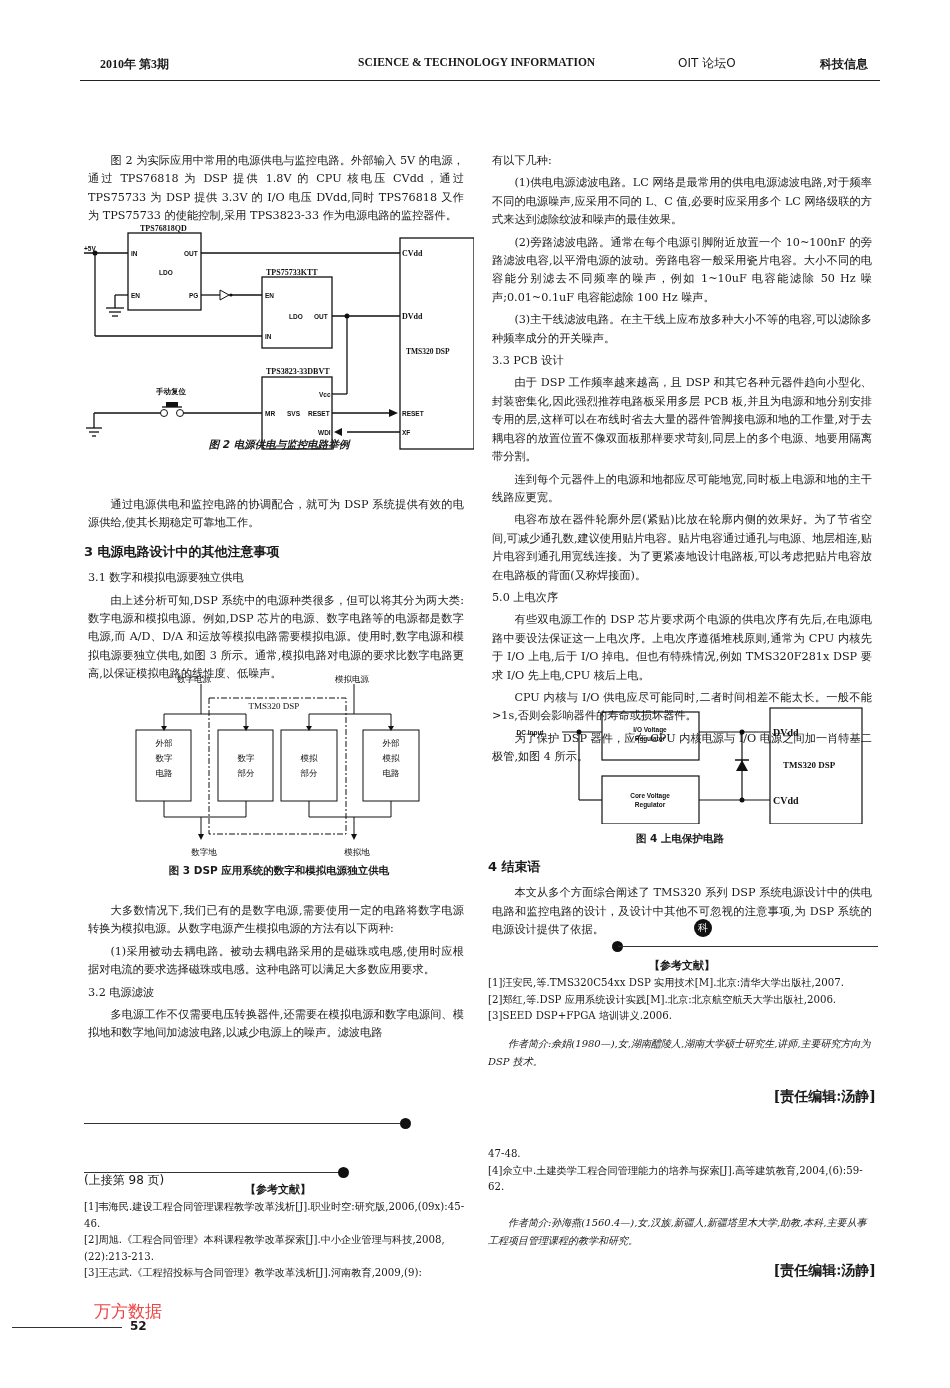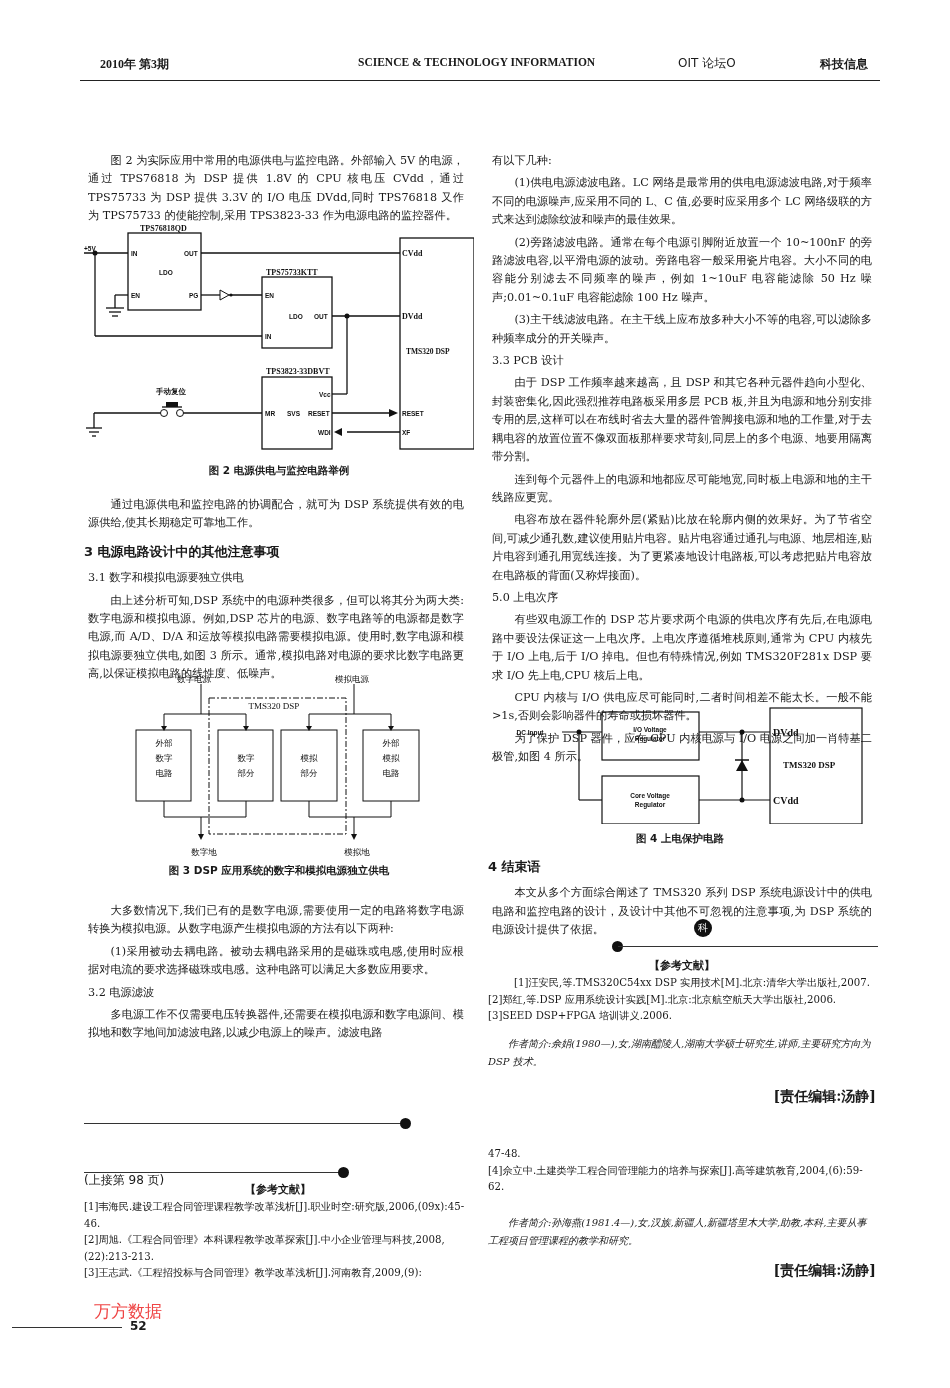--- a/index.html
+++ b/index.html
@@ -99,21 +99,21 @@
   <g class="svgser" font-size="8" font-weight="bold" fill="#111">
     <text x="56" y="9" class="svgser">TPS76818QD</text>
     <text x="182" y="53" class="svgser">TPS75733KTT</text>
     <text x="182" y="152" class="svgser">TPS3823-33DBVT</text>
     <text x="318" y="34" class="svgser">CVdd</text>
     <text x="318" y="97" class="svgser">DVdd</text>
     <text x="322" y="132" class="svgser" font-size="7.5">TMS320 DSP</text>
     <text x="72" y="172" font-family="DejaVu Sans, sans-serif" font-size="7.5">手动复位</text>
   </g>
 </svg>
-<div class="abs cap" style="left:84px;top:464px;width:390px;">图 2   电源供电与监控电路举例</div>
+<div class="abs cap" style="left:84px;top:438px;width:390px;font-style:italic;">图 2   电源供电与监控电路举例</div>
 
 <div class="col" style="left:84px;top:492px;width:384px;">
   <p class="ind">通过电源供电和监控电路的协调配合，就可为 DSP 系统提供有效的电源供给,使其长期稳定可靠地工作。</p>
   <p class="h1">3   电源电路设计中的其他注意事项</p>
   <p class="h2">3.1    数字和模拟电源要独立供电</p>
   <p class="ind">由上述分析可知,DSP 系统中的电源种类很多，但可以将其分为两大类:数字电源和模拟电源。例如,DSP 芯片的电源、数字电路等的电源都是数字电源,而 A/D、D/A 和运放等模拟电路需要模拟电源。使用时,数字电源和模拟电源要独立供电,如图 3 所示。通常,模拟电路对电源的要求比数字电路更高,以保证模拟电路的线性度、低噪声。</p>
 </div>
 
 <svg class="abs" style="left:84px;top:672px;" width="390" height="190" viewBox="0 0 390 190">
   <g stroke="#111" stroke-width="1" fill="none">
@@ -224,21 +224,21 @@
 <div class="col" style="left:488px;top:858px;width:388px;">
   <p class="h1" style="margin-top:0 !important;">4   结束语</p>
   <p class="ind">本文从多个方面综合阐述了 TMS320 系列 DSP 系统电源设计中的供电电路和监控电路的设计，及设计中其他不可忽视的注意事项,为 DSP 系统的电源设计提供了依据。</p>
 </div>
 <div class="abs" style="left:694px;top:919px;width:18px;height:18px;border-radius:50%;background:#111;color:#fff;font-size:10px;line-height:18px;text-align:center;font-family:'DejaVu Sans',sans-serif;">科</div>
 <div class="dot" style="left:612px;top:941px;"></div>
 <div class="rule-dot" style="left:618px;top:946px;width:260px;"></div>
 
 <div class="abs" style="left:488px;top:958px;width:388px;">
   <div class="refhead">【参考文献】</div>
-  <div class="ref" style="margin-top:2px;margin-left:26px;">[1]汪安民,等.TMS320C54xx DSP 实用技术[M].北京:清华大学出版社,2007.</div>
+  <div class="ref" style="margin-top:2px;">[1]汪安民,等.TMS320C54xx DSP 实用技术[M].北京:清华大学出版社,2007.</div>
   <div class="ref">[2]郑红,等.DSP 应用系统设计实践[M].北京:北京航空航天大学出版社,2006.</div>
   <div class="ref">[3]SEED DSP+FPGA 培训讲义.2006.</div>
 </div>
 <div class="abs bio" style="left:488px;top:1035px;width:388px;text-indent:2em;">作者简介:佘娟(1980—),女,湖南醴陵人,湖南大学硕士研究生,讲师,主要研究方向为 DSP 技术。</div>
 <div class="abs editor" style="left:488px;top:1088px;width:388px;">[责任编辑:汤静]</div>
 
 <div class="rule-dot" style="left:84px;top:1123px;width:318px;"></div>
 <div class="dot" style="left:400px;top:1118px;"></div>
 
 <div class="abs" style="left:84px;top:1148px;font-family:'DejaVu Sans',sans-serif;font-weight:normal;font-size:12px;margin-top:24px;">(上接第 98 页)</div>
@@ -249,18 +249,18 @@
   <div class="refhead">【参考文献】</div>
   <div class="ref" style="margin-top:2px;">[1]韦海民.建设工程合同管理课程教学改革浅析[J].职业时空:研究版,2006,(09x):45-46.</div>
   <div class="ref">[2]周旭.《工程合同管理》本科课程教学改革探索[J].中小企业管理与科技,2008,(22):213-213.</div>
   <div class="ref">[3]王志武.《工程招投标与合同管理》教学改革浅析[J].河南教育,2009,(9):</div>
 </div>
 
 <div class="abs" style="left:488px;top:1146px;width:388px;">
   <div class="ref">47-48.</div>
   <div class="ref">[4]佘立中.土建类学工程合同管理能力的培养与探索[J].高等建筑教育,2004,(6):59-62.</div>
 </div>
-<div class="abs bio" style="left:488px;top:1214px;width:388px;text-indent:2em;">作者简介:孙海燕(1981.4—),女,汉族,新疆人,新疆塔里木大学,助教,本科,主要从事工程项目管理课程的教学和研究。</div>
+<div class="abs bio" style="left:488px;top:1214px;width:388px;text-indent:2em;">作者简介:孙海燕(1560.4—),女,汉族,新疆人,新疆塔里木大学,助教,本科,主要从事工程项目管理课程的教学和研究。</div>
 <div class="abs editor" style="left:488px;top:1262px;width:388px;">[责任编辑:汤静]</div>
 
 <div class="rule-dot" style="left:12px;top:1327px;width:110px;"></div>
 <div class="abs" style="left:130px;top:1319px;font-family:'DejaVu Sans',sans-serif;font-weight:bold;font-size:12px;">52</div>
 <div class="abs" style="left:94px;top:1300px;font-family:'DejaVu Sans',sans-serif;font-size:17px;color:#ef4444;">万方数据</div>
 
 </body></html>

